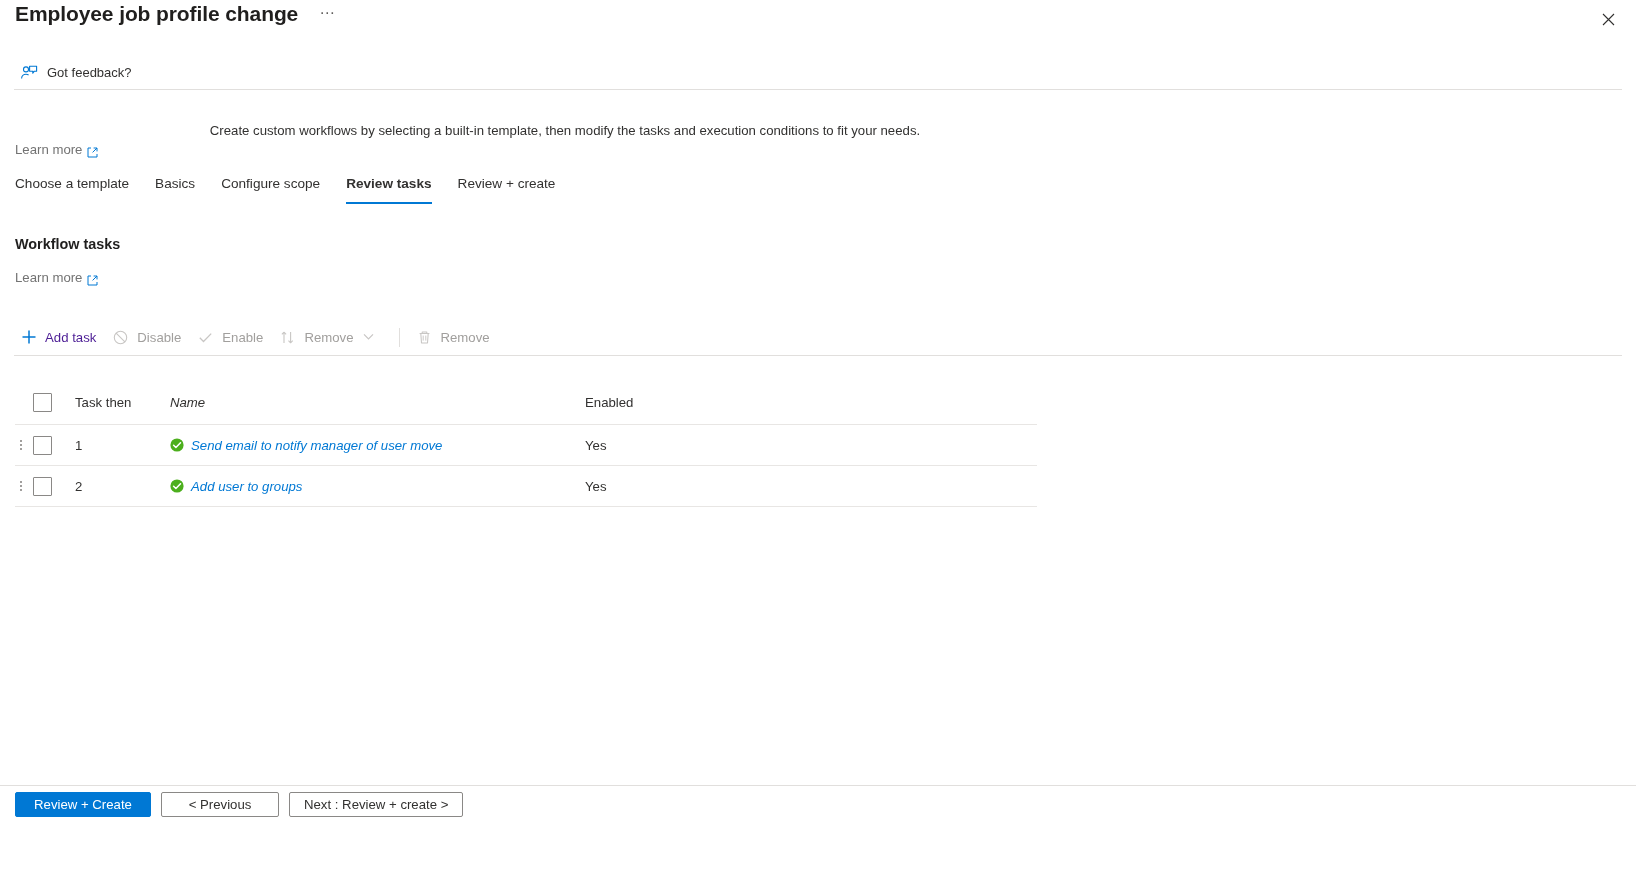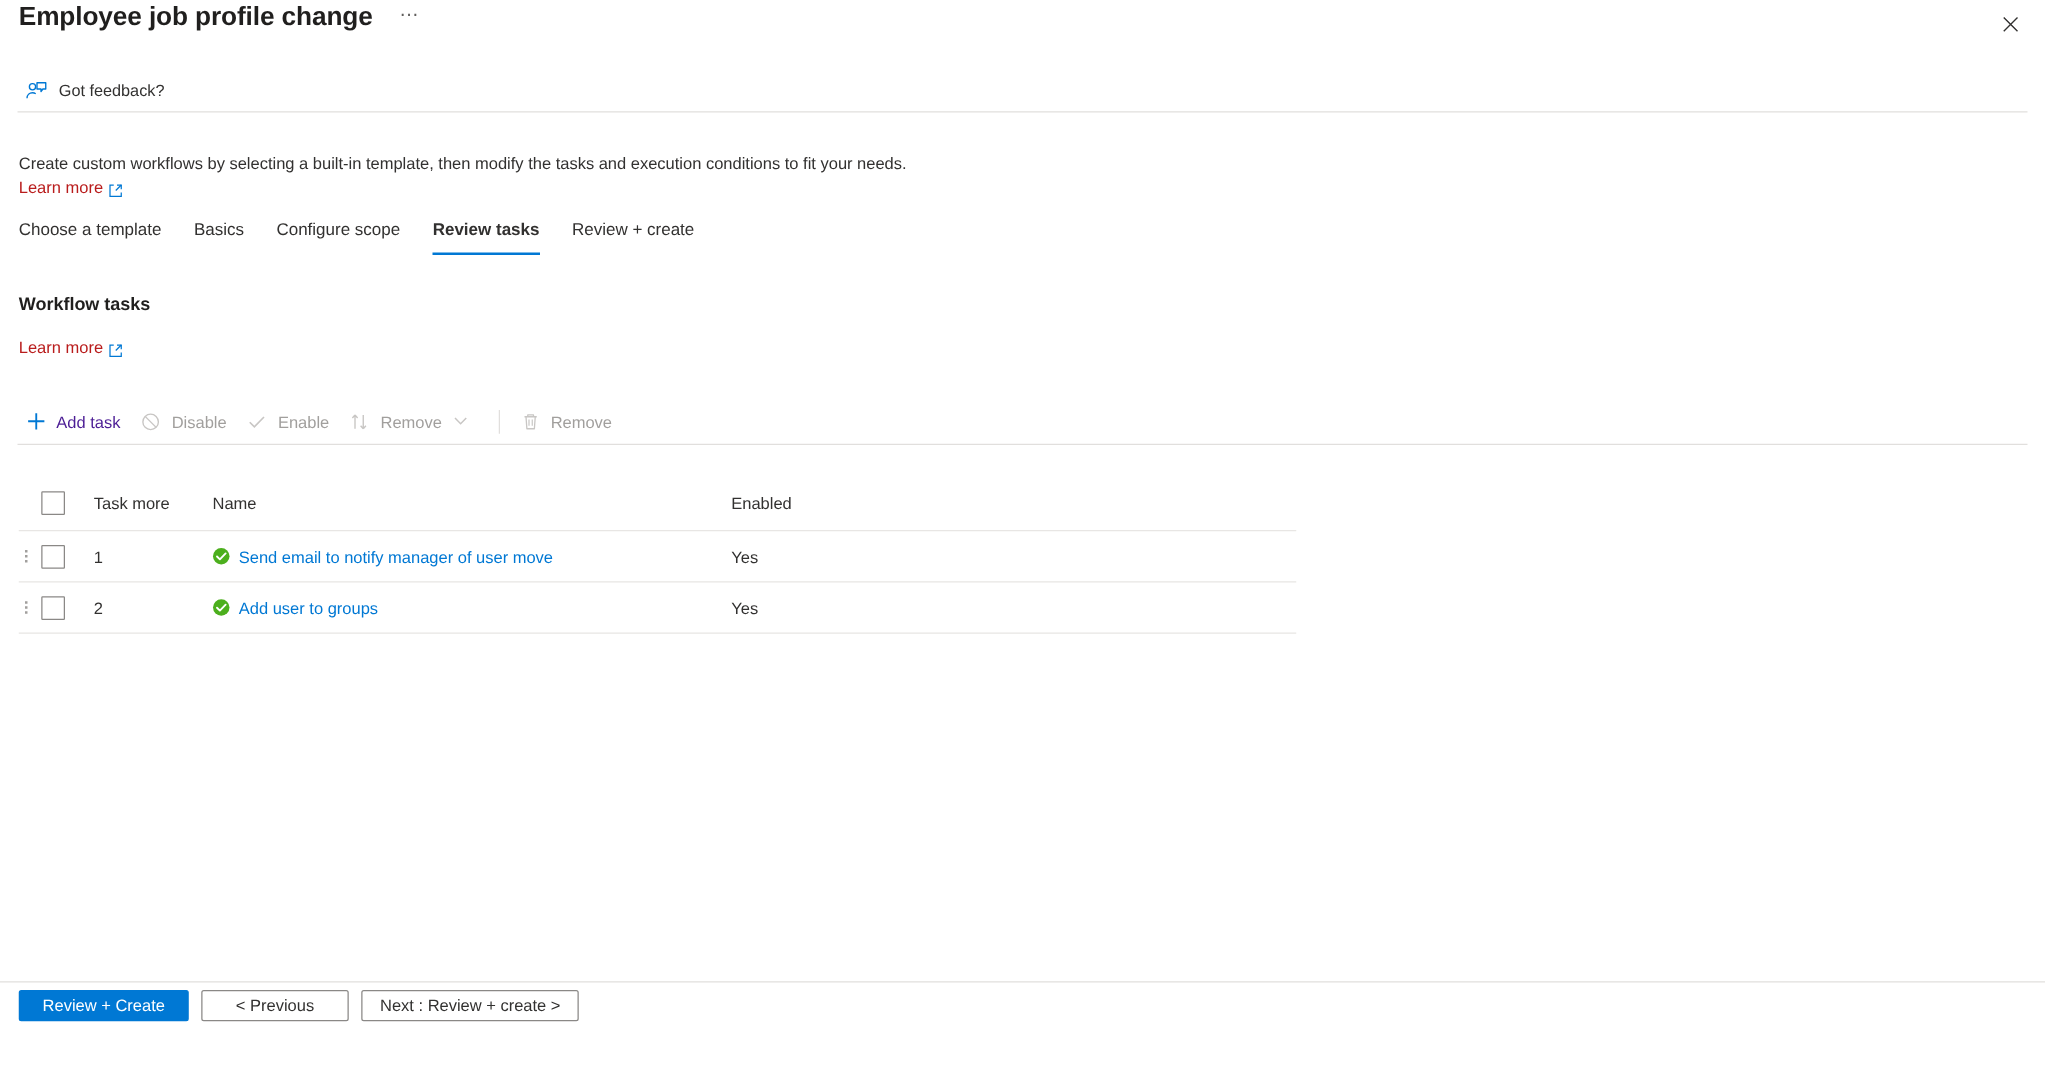--- a/index.html
+++ b/index.html
@@ -95,23 +95,24 @@
   .intro {
     position: absolute;
     left: 15px;
     top: 121px;
     width: 1100px;
   }
   .intro-text {
     font-size: 13.2px;
     line-height: 19px;
     color: #323130;
+    text-align: center;
   }
   .link {
-    color: #b91c1c;
+    color: #737373;
     font-size: 13.2px;
     line-height: 19px;
     text-decoration: none;
     cursor: pointer;
     display: inline-flex;
     align-items: center;
   }
   .ext-icon { width: 11px; height: 11px; margin-left: 5px; display:inline-block; }
 
   
@@ -251,20 +252,21 @@
     font-size: 13.2px;
     color: #323130;
     padding-left: 2px;
   }
   .c-name {
     width: 415px;
     flex: none;
     display: flex;
     align-items: center;
     font-size: 13.2px;
+    font-style: italic;
   }
   .c-enabled {
     flex: 1;
     font-size: 13.2px;
     color: #323130;
   }
   .hdr-text {
     font-size: 13.2px;
     color: #323130;
   }
@@ -469,21 +471,21 @@
   </div>
   <div class="cmd-divider"></div>
 
   <div class="grid">
 
     <div class="grid-head">
       <div class="c-handle"></div>
       <div class="c-check">
         <span class="chk"></span>
       </div>
-      <div class="c-order hdr-text">Task more</div>
+      <div class="c-order hdr-text">Task then</div>
       <div class="c-name hdr-text">Name</div>
       <div class="c-enabled hdr-text">Enabled</div>
     </div>
 
     <div class="grid-row">
       <div class="c-handle">
         <span class="dots">
             <i></i>
             <i></i>
             <i></i>

